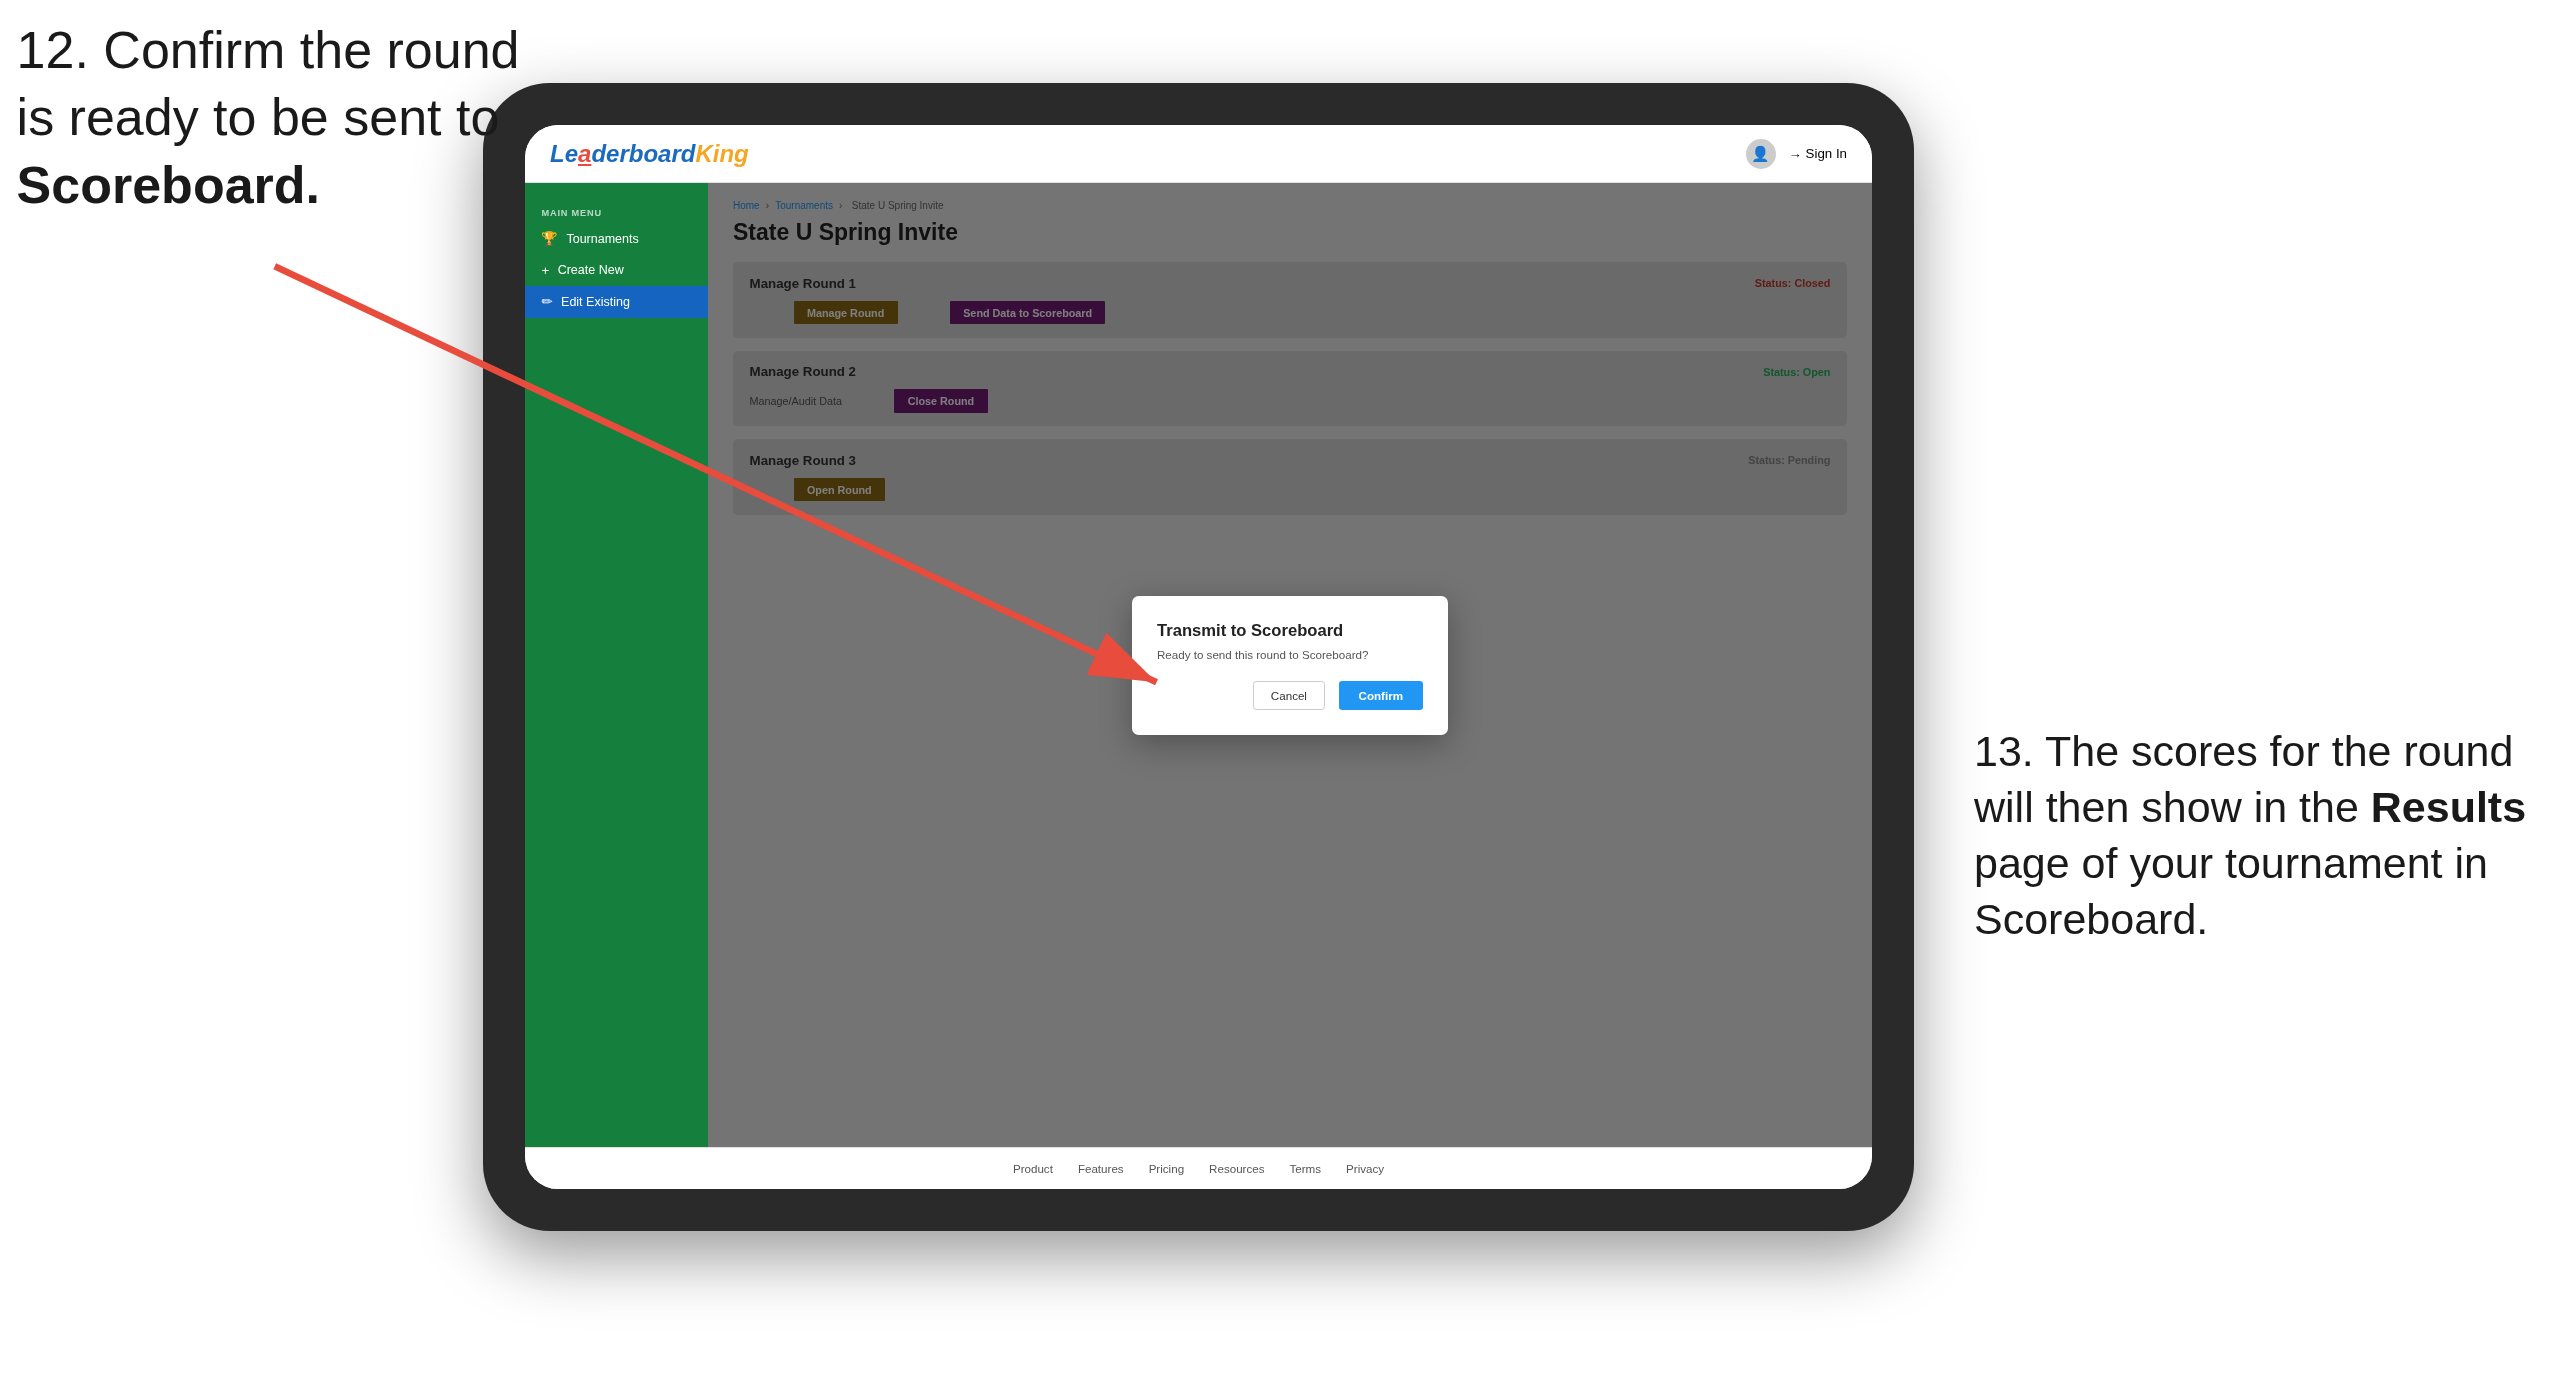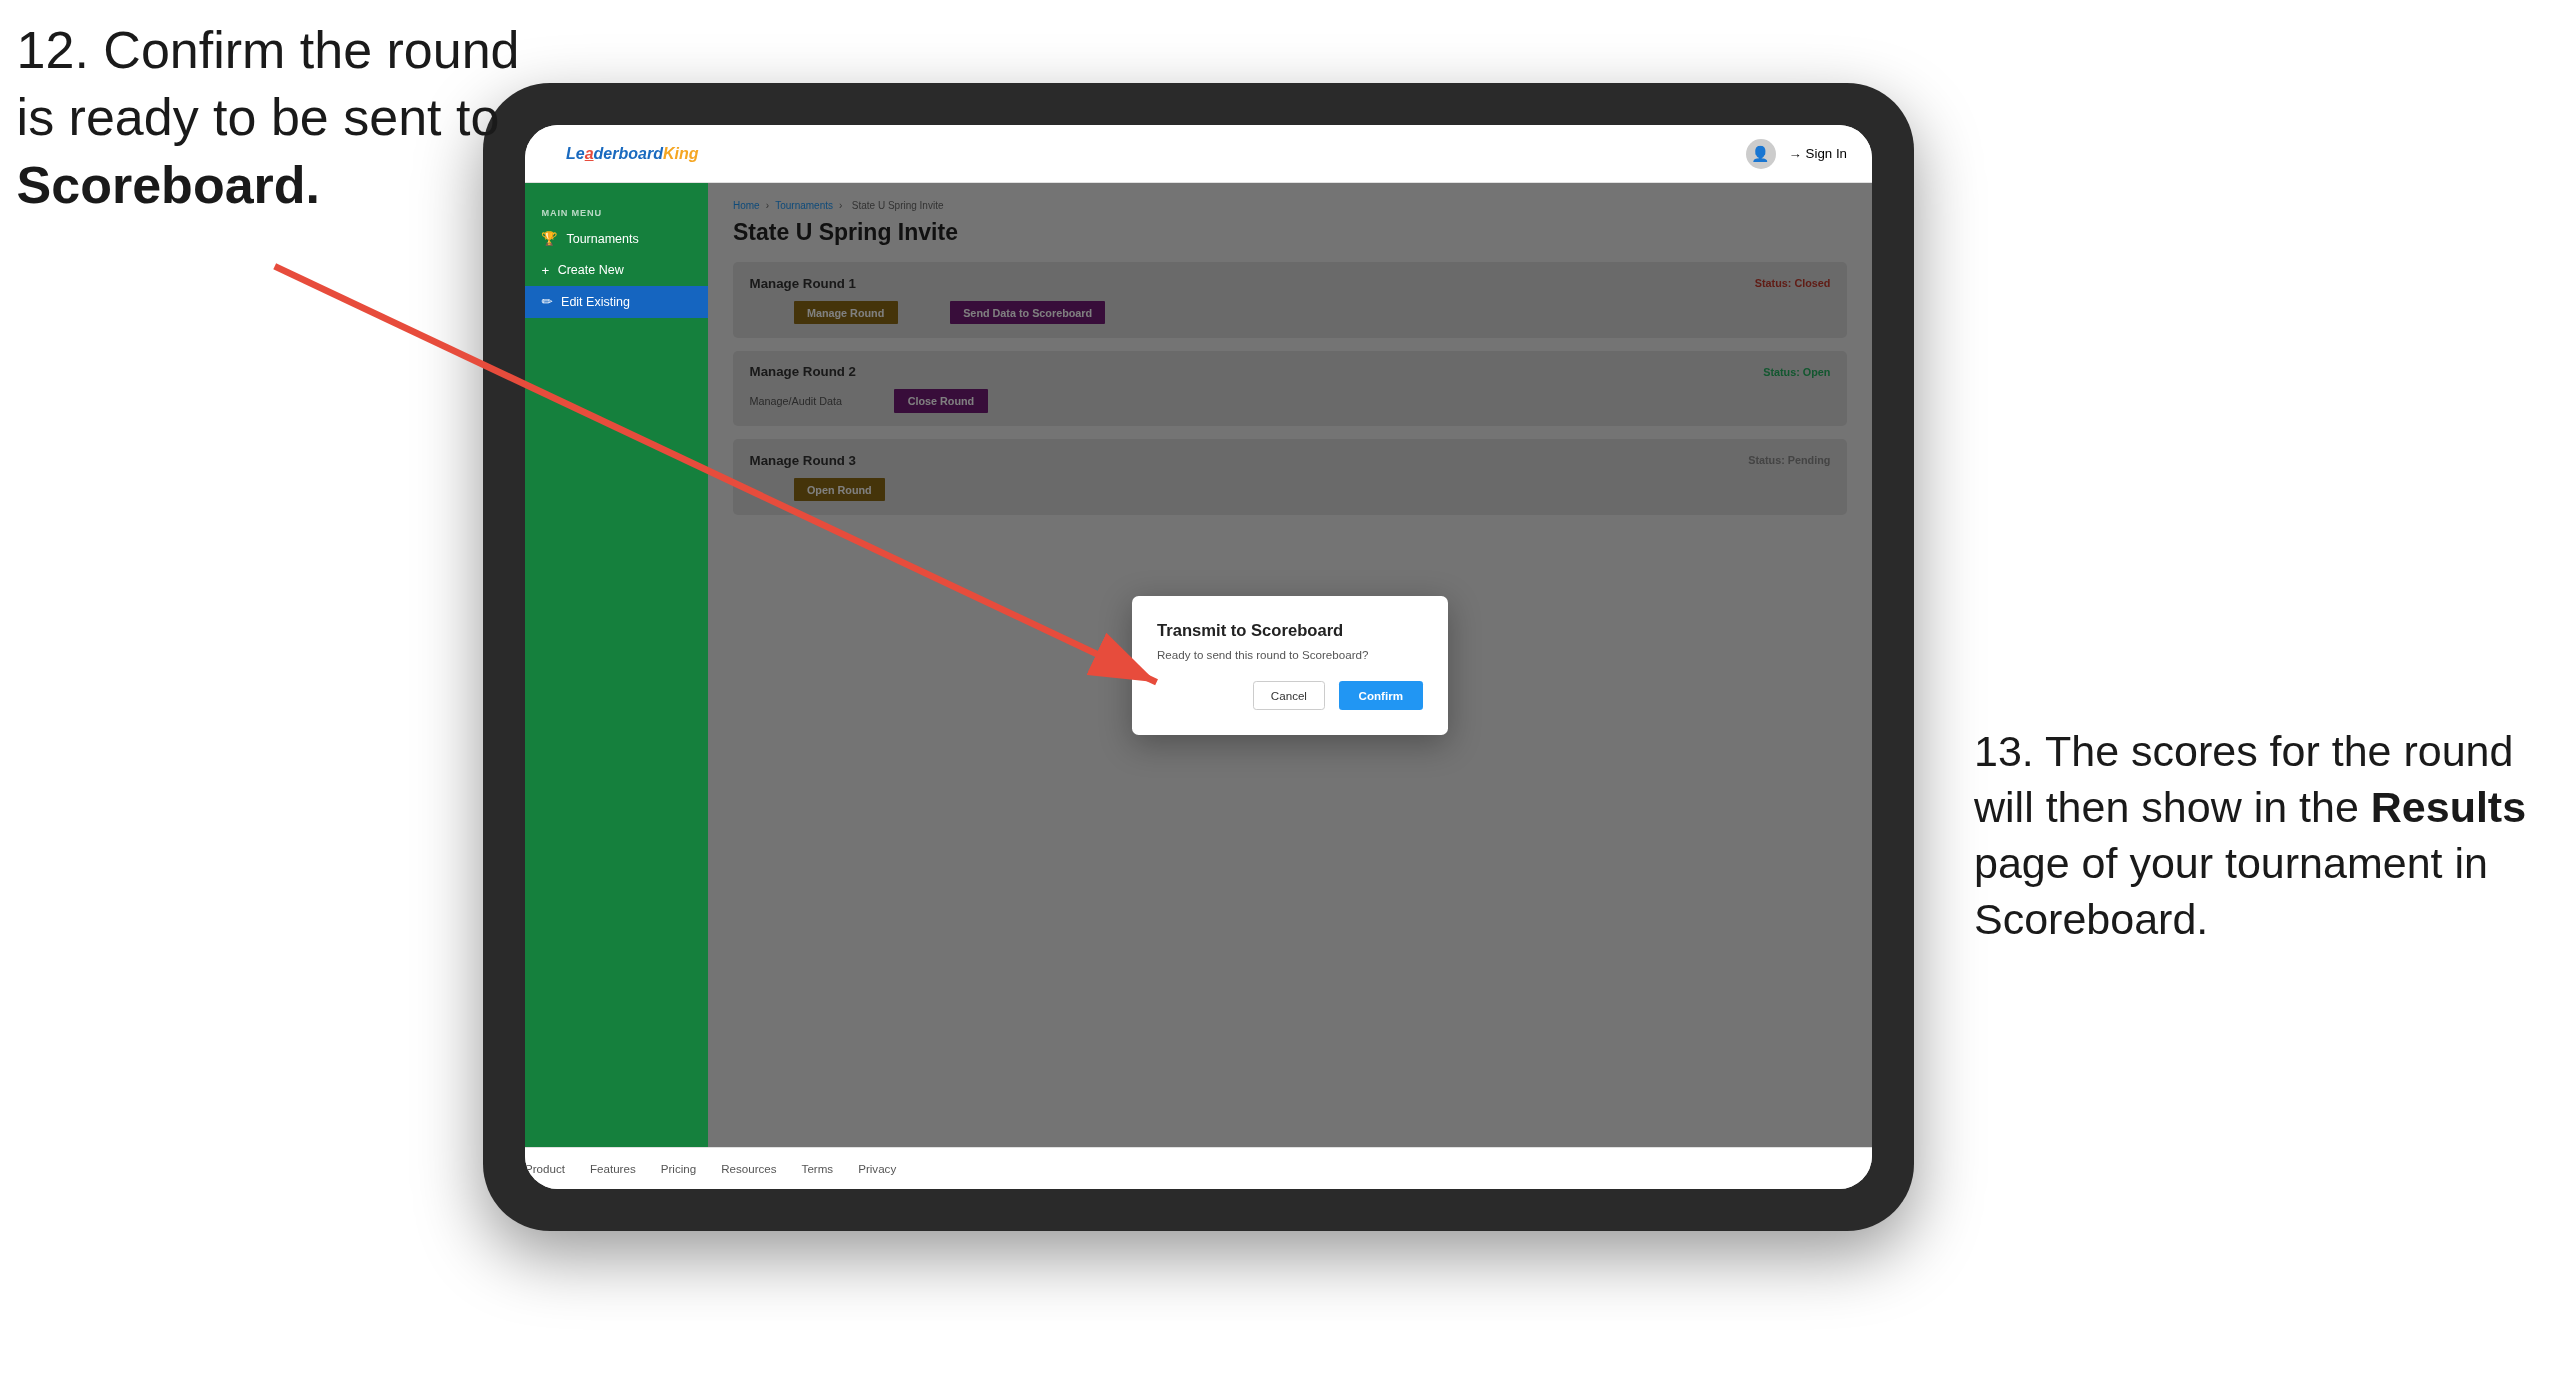--- a/index.html
+++ b/index.html
@@ -264,20 +264,21 @@
       font-size: 10.8px;
       color: #555;
     }
 
     
     .app-footer {
       background: white;
       height: 42px;
       display: flex;
       align-items: center;
+      justify-content: center;
       gap: 25px;
       border-top: 0.8px solid #e0e0e0;
       flex-shrink: 0;
     }
 
     .footer-link {
       font-size: 11.6px;
       color: #555;
       cursor: pointer;
     }
@@ -331,25 +332,24 @@
       font-weight: 700;
       cursor: pointer;
     }
 
     
     .logo-container {
       display: flex;
       align-items: center;
     }
     .logo-text {
-      font-size: 16px;
+      font-size: 24px;
       font-weight: 800;
       color: #1a6abf;
       font-style: italic;
-      margin-left: 16px;
     }
     .logo-king {
       color: #f5a623;
       font-style: italic;
     }
   </style>
 </head>
 <body>
 
 <div class="annotation-top">

